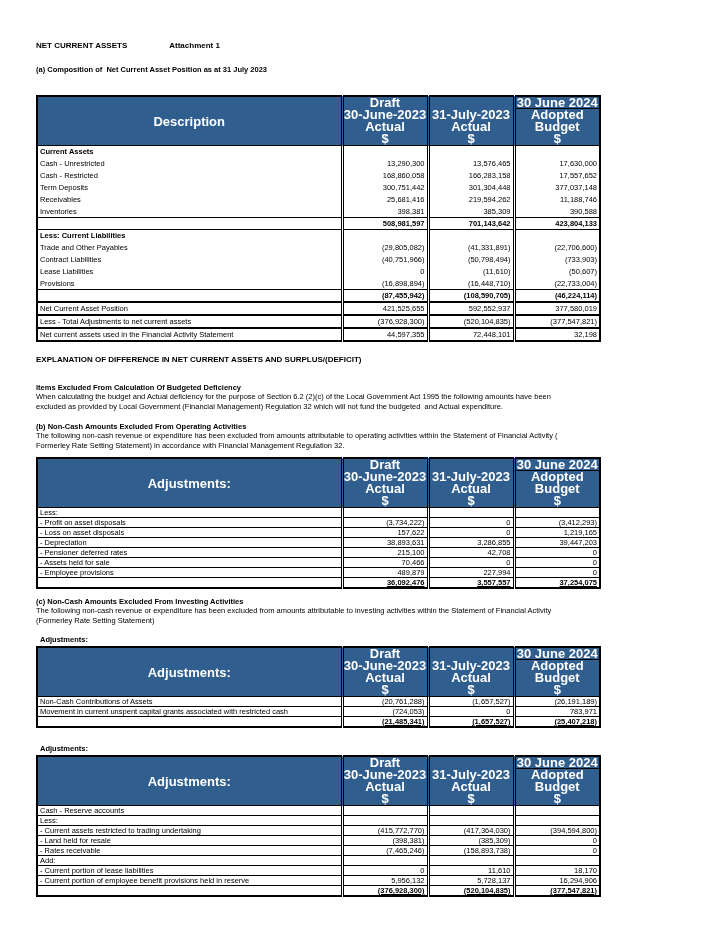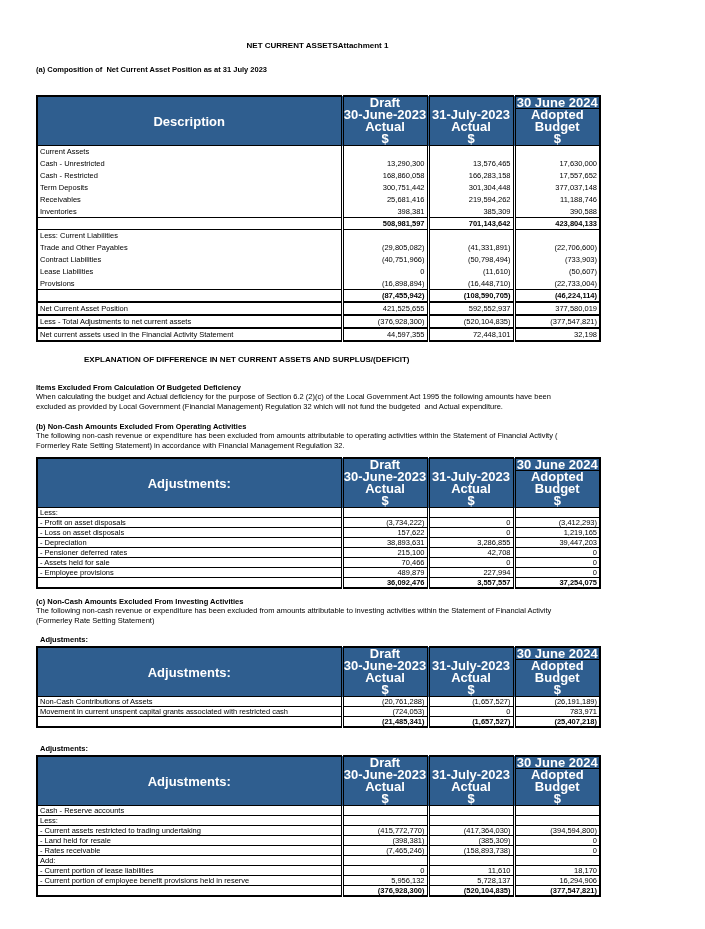--- a/index.html
+++ b/index.html
@@ -4,21 +4,21 @@
 <style>
   * { margin:0; padding:0; box-sizing:border-box; }
   html,body { background:#fff; }
   body {
     width:705px; height:929px;
     font-family:"Liberation Sans", sans-serif;
     color:#000;
   }
   .page { width:705px; height:929px; padding:41px 35px 0 36px; position:relative; overflow:hidden; }
 
-  .title-row { display:flex; justify-content:center; width:563px; }
+  .title-row { display:flex; justify-content:flex-start; width:563px;gap:42px; }
   .doc-title, .attachment { font-weight:bold; font-size:8px; }
 
   .caption { margin-top:15px; font-weight:bold; font-size:7.5px; white-space:pre-wrap; }
 
   .h-upper { margin-top:13px; font-weight:bold; font-size:7.5px; }
   .h-sub   { font-weight:bold; font-size:7.5px; }
   .para    { font-size:7.5px; line-height:10px; white-space:pre-wrap; width:636px; }
 
   .adj-label { font-weight:bold; font-size:7.5px; padding-left:4px; }
 
@@ -32,29 +32,29 @@
     padding:0; border-bottom:1px solid #000;
   }
   th.h-val, td.c-val { border-left:3px double #000; }
   .h-line { height:12px; line-height:12px; }
   .h-top  { border-bottom:1px solid #000; }
 
   tbody td { font-size:7.5px; height:12px; line-height:11px; overflow:hidden; white-space:nowrap; }
   td.c-label { text-align:left; padding:0 2px; }
   td.c-val   { text-align:right; padding:0 2px; }
 
-  tr.r-section td  { font-weight:normal;margin-left:24px; }
+  tr.r-section td  { font-weight:bold;margin-left:24px; }
   tr.r-subtotal td { font-weight:bold; border-top:1px solid #000; border-bottom:1px solid #000; }
   tr.r-strong td   { font-weight:normal; border-top:2px solid #000;margin-left:42px; }
 
   table.grid tbody td { border-top:1px solid #000; border-bottom:1px solid #000; height:10px; line-height:9px; }
-  table.grid tr.r-grid-total td { font-weight:bold; }
+  table.grid tr.r-grid-total td { font-weight:bold;text-decoration:underline; }
 
   #table-a { margin-top:21px; }
-  #expl-heading { margin-top:13px; font-size:8px;margin-left:48px; }
+  #expl-heading { margin-top:13px; font-size:8px; }
   #items-heading { margin-top:19px; }
   #sec-b-heading { margin-top:10px; }
   #table-b { margin-top:6px; }
   #sec-c-heading { margin-top:8px; }
   #adj-c { margin-top:9px; margin-bottom:2px; }
   #sec-d-heading { margin-top:14px; }
   #adj-d { margin-top:16px; margin-bottom:2px; }
 </style>
 </head>
 <body>

